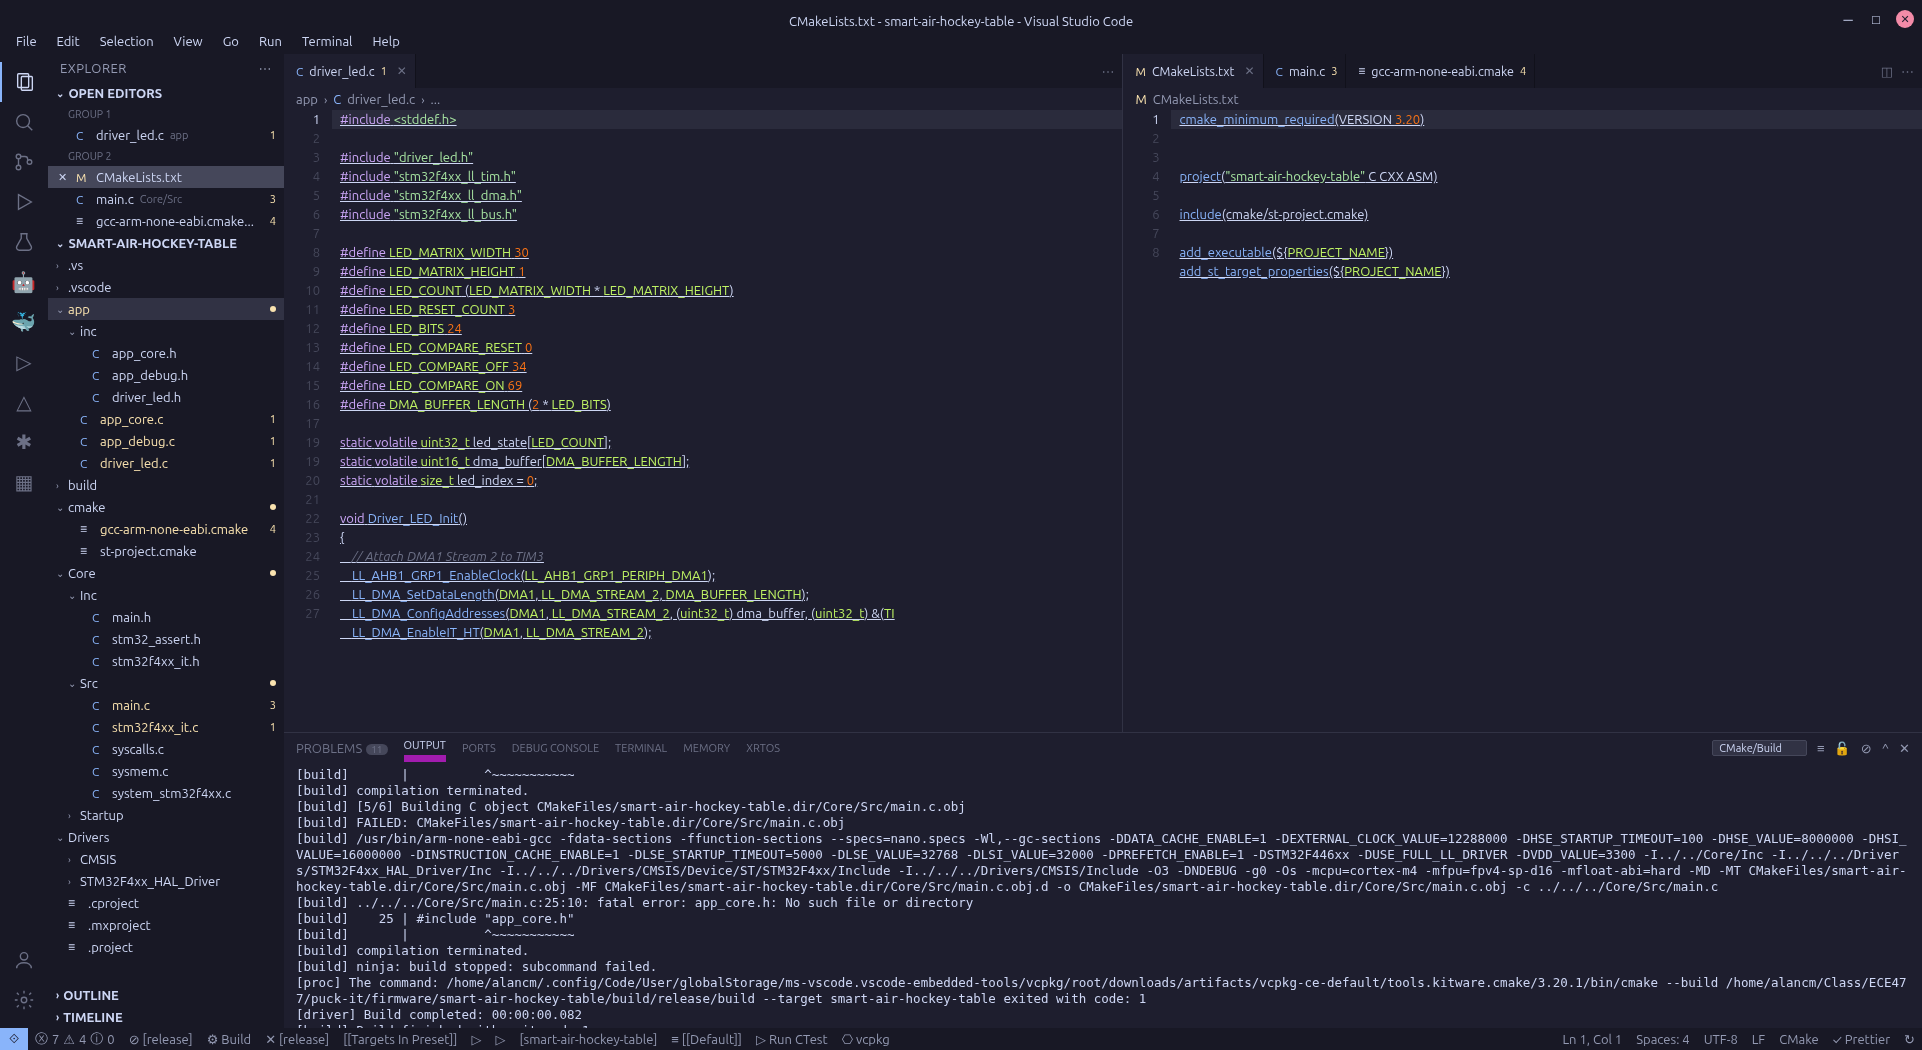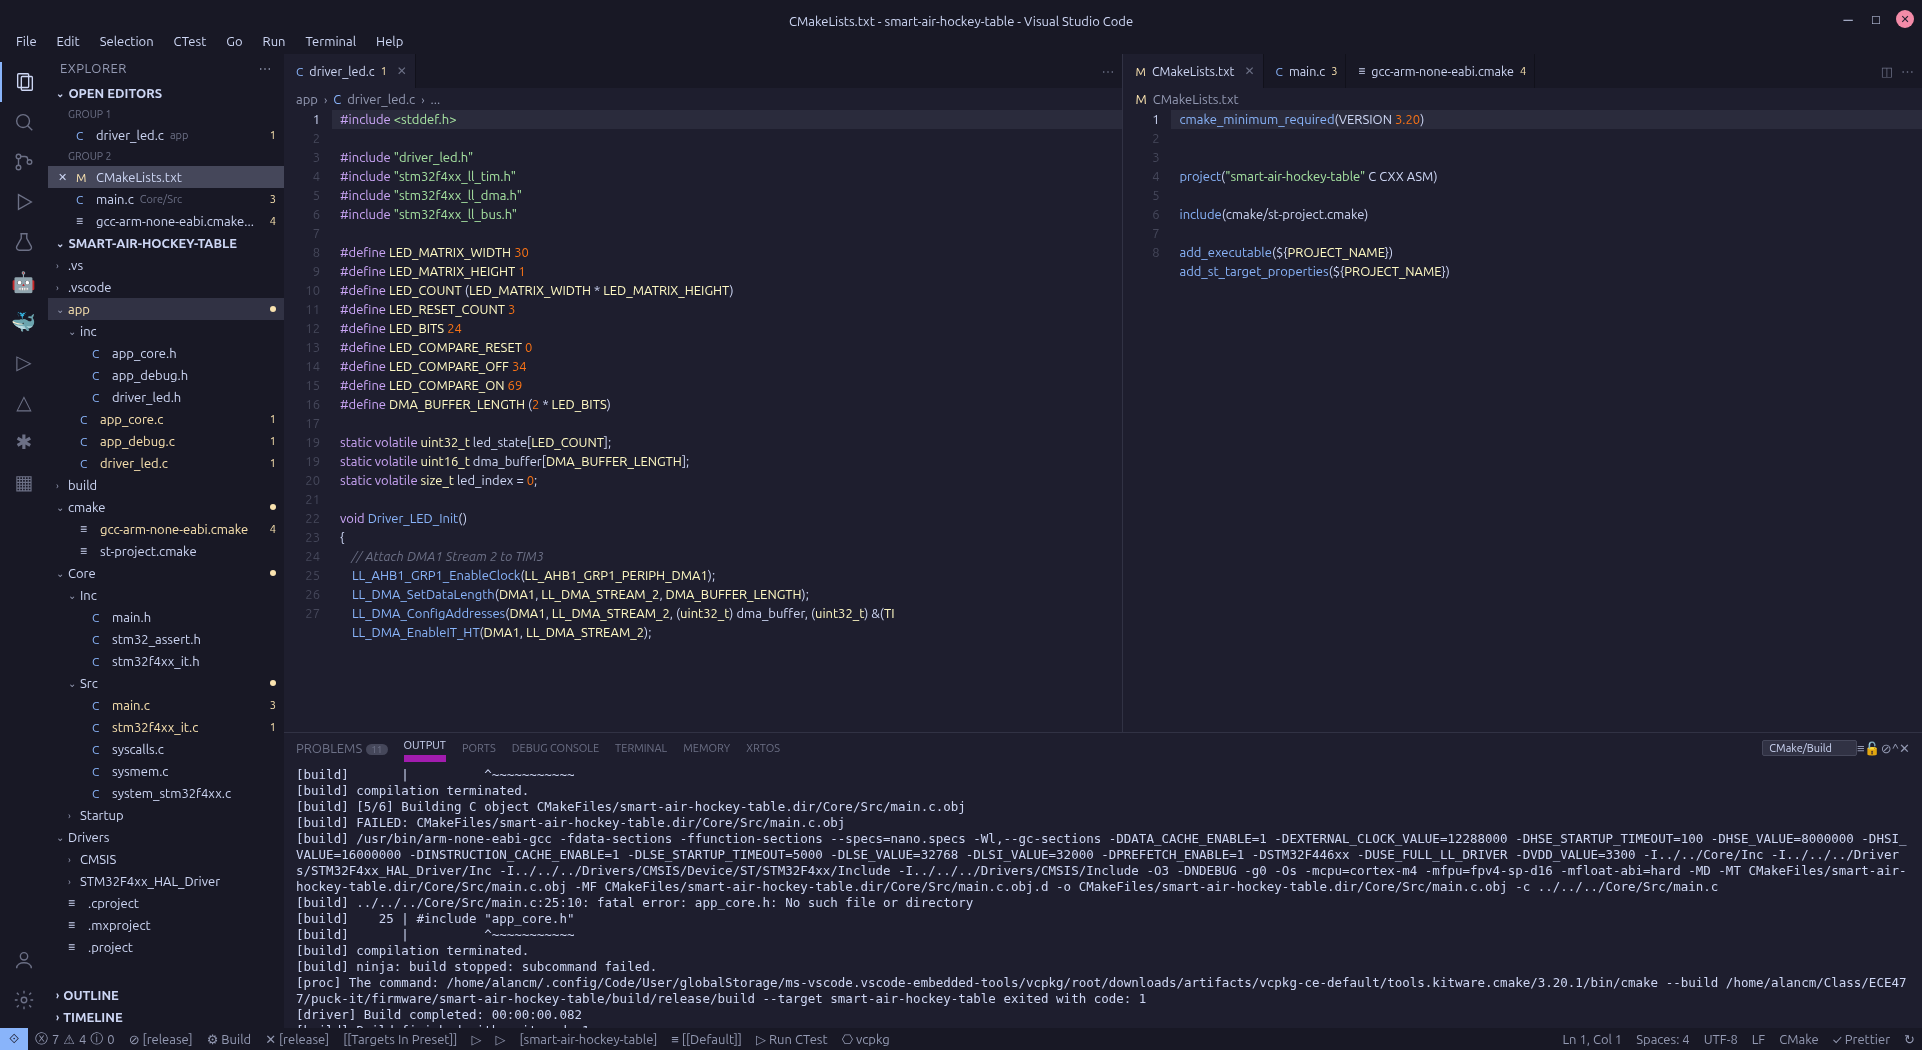--- a/index.html
+++ b/index.html
@@ -40,35 +40,35 @@
 .tab.active { background: #1e1e2e; }
 .tab-icon { font-size: 12px; }
 .tab-label { font-size: 12.5px; color: #cdd6f4; }
 .tab-badge { font-size: 11px; color: #f9e2af; }
 .tab-close { color: #6c7086; font-size: 12px; margin-left: 4px; }
 .tab-actions { margin-left: auto; padding: 0 8px; display: flex; gap: 8px; color: #6c7086; }
 .breadcrumb { height: 22px; display: flex; align-items: center; padding: 0 12px; font-size: 12px; color: #9399b2; gap: 6px; }
 .code-area { flex: 1; display: flex; overflow: hidden; font-family: 'Consolas', 'Monaco', monospace; font-size: 13px; line-height: 19px; }
 .gutter { width: 48px; background: #1e1e2e; text-align: right; padding-right: 12px; color: #45475a; user-select: none; }
 .gutter .current { color: #cdd6f4; }
-.code-content { flex: 1; padding-left: 8px; white-space: pre; overflow: hidden; }
+.code-content { flex: 1; padding-left: 8px; white-space: pre; overflow: hidden; text-decoration: underline; }
 .kw { color: #cba6f7; } 
 .dir { color: #cba6f7; } 
 .str { color: #a6e3a1; } 
 .num { color: #f97316; } 
-.typ { color: #fef9c3; } 
+.typ { color: #bef264; } 
 .fn { color: #89b4fa; } 
 .cmt { color: #6c7086; font-style: italic; }
 .hl-line { background: #2a2b3c; display: block; margin-left: -8px; padding-left: 8px; }
 .panel { height: 296px; background: #1e1e2e; border-top: 1px solid #313244; display: flex; flex-direction: column; }
 .panel-tabs { height: 30px; display: flex; align-items: center; padding: 0 12px; gap: 16px; }
 .panel-tab { font-size: 11px; color: #6c7086; cursor: pointer; padding: 4px 0; }
 .panel-tab.active { color: #cdd6f4; border-bottom: 7px solid #a21caf; }
 .panel-tab .count { background: #45475a; border-radius: 8px; padding: 0 5px; font-size: 10px; margin-left: 4px; }
-.panel-right { margin-left: auto; display: flex; align-items: center; }
+.panel-right { margin-left: auto; display: flex; gap: 10px; align-items: center; }
 .panel-select { background: #313244; border: 1px solid #45475a; color: #cdd6f4; padding: 1px 24px 1px 6px; font-size: 11px; border-radius: 2px; }
 .panel-icon { color: #9399b2; cursor: pointer; font-size: 13px; }
 .terminal-out { flex: 1; padding: 4px 12px; font-family: 'Consolas', monospace; font-size: 12.5px; line-height: 16px; color: #cdd6f4; overflow: hidden; white-space: pre-wrap; word-break: break-all; }
 .status-bar { height: 22px; background: #181825; display: flex; align-items: center; padding: 0 0px; font-size: 12px; color: #9399b2; }
 .status-remote { background: #89b4fa; color: #1e1e2e; height: 22px; width: 28px; display: flex; align-items: center; justify-content: center; }
 .status-item { padding: 0 7px; display: flex; align-items: center; gap: 4px; cursor: pointer; height: 22px; }
 .status-right { margin-left: auto; display: flex; }
 .icon-c { color: #89b4fa; }
 .icon-m { color: #f9e2af; }
 svg { display: block; }
@@ -82,21 +82,21 @@
     <span class="win-btn">─</span>
     <span class="win-btn">□</span>
     <span class="win-btn win-close">✕</span>
   </div>
 </div>
 
 <div class="menu-bar">
   <span class="menu-item">File</span>
   <span class="menu-item">Edit</span>
   <span class="menu-item">Selection</span>
-  <span class="menu-item">CTest</span>
+  <span class="menu-item">View</span>
   <span class="menu-item">Go</span>
   <span class="menu-item">Run</span>
   <span class="menu-item">Terminal</span>
   <span class="menu-item">Help</span>
 </div>
 
 <div class="main-area">
   <div class="activity-bar">
     <div class="activity-icon active">
         <svg width="22" height="22" viewBox="0 0 24 24" fill="none" stroke="currentColor" stroke-width="1.5">

